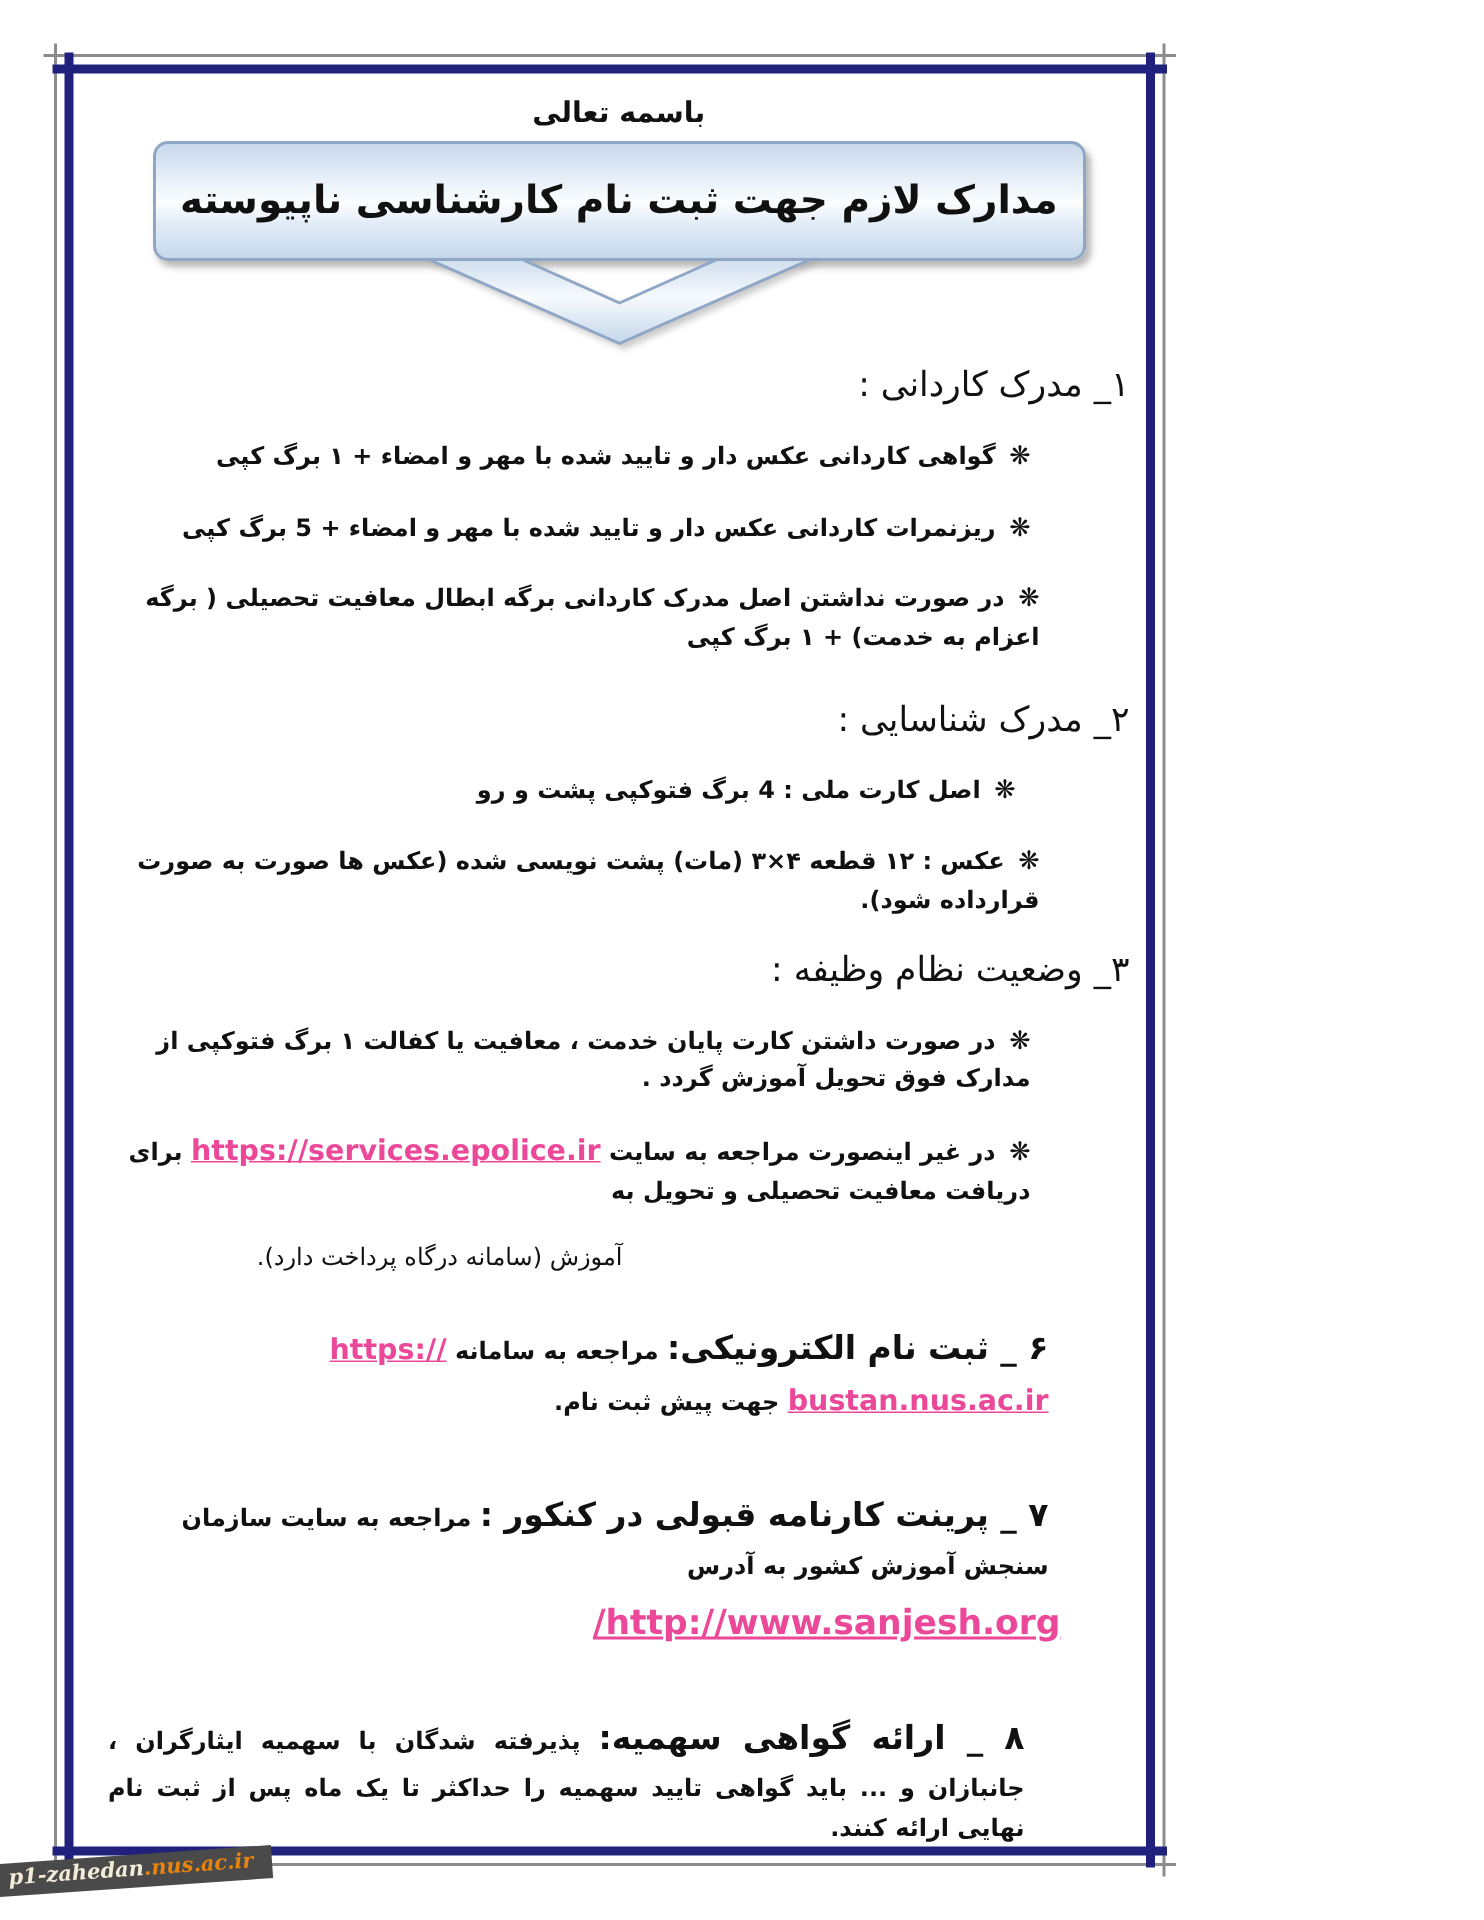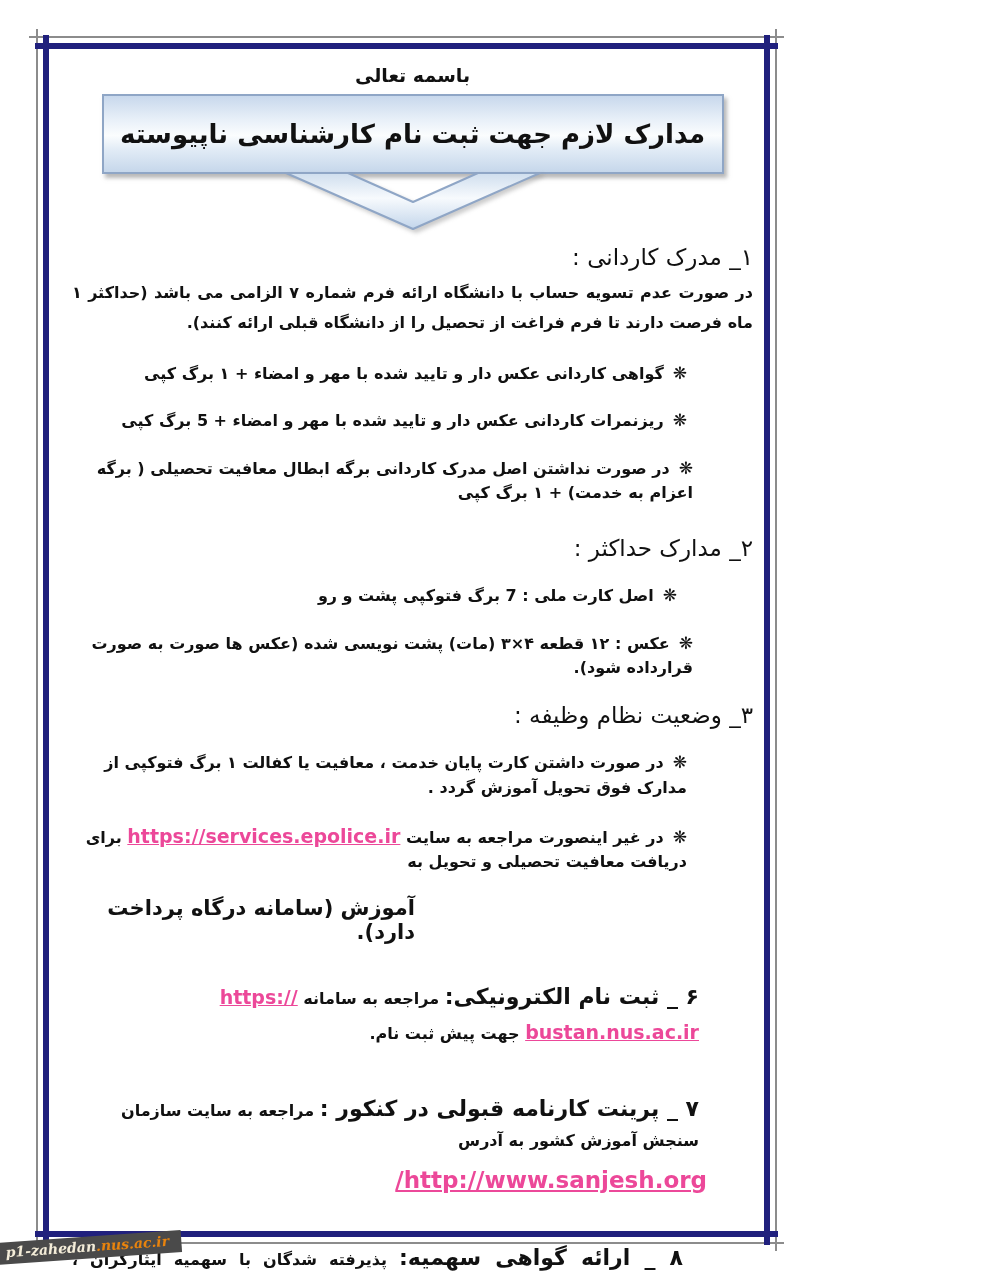--- a/index.html
+++ b/index.html
@@ -15,34 +15,34 @@
   .bl{position:absolute;background:#20207d;}
   .bl.top{left:35px;right:35px;top:43px;height:6px;}
   .bl.bottom{left:35px;right:35px;top:1231px;height:6px;}
   .bl.left{top:35px;bottom:35px;left:43px;width:6px;}
   .bl.right{top:35px;bottom:35px;right:43px;width:6px;}
 
   
   .content{position:absolute;left:72px;right:60px;top:64px;direction:rtl;text-align:right;}
   .bismillah{text-align:center;font-size:19px;font-weight:bold;margin:0 0 8px 0;}
 
-  .banner{width:618px;margin:0 auto;border:2px solid #8fa6c6;border-radius:0;height:76px;
+  .banner{width:618px;margin:0 auto;border:2px solid #8fa6c6;border-radius:10px;height:76px;
           display:flex;align-items:center;justify-content:center;
           background:linear-gradient(180deg,#c8d8ec 0%,#e7eff8 30%,#fbfdfe 52%,#e2ecf6 70%,#c6d7eb 100%);
           box-shadow:3px 4px 4px rgba(125,125,125,.55);
           font-size:26px;font-weight:bold;}
   .arrow-svg{display:block;margin:-2px auto 0 auto;filter:drop-shadow(3px 3px 2px rgba(125,125,125,.4));}
 
   .sec-h{font-size:23px;font-weight:normal;margin:0;}
   .h1m{margin-top:10px;} .h2m{margin-top:30px;} .h3m{margin-top:14px;}
   .para{font-size:16px;font-weight:bold;line-height:1.9;text-align:justify;margin:8px 0 6px 0;}
   .bullet{font-size:16px;font-weight:bold;line-height:1.5;margin:22px 0;}
   .b1{padding-right:66px;} .b2{padding-right:76px;} .b3{padding-right:60px;}
   .bmark{display:inline-block;margin-left:9px;font-size:17px;}
-  .bullet-cont{font-size:21px;font-weight:bold;margin:14px 0 10px 0;padding-right:338px;}
+  .bullet-cont{font-size:16px;font-weight:normal;margin:14px 0 10px 0;padding-right:338px;}
 
   .runline{font-size:16px;font-weight:bold;line-height:1.7;}
   .runline .rh{font-size:22px;font-weight:bold;}
   .s6{margin-top:34px;padding-right:54px;}
   .s7{margin-top:42px;padding-right:54px;}
   .url-line{margin-top:12px;padding-right:46px;text-align:right;}
   .s8{margin-top:46px;padding-right:70px;text-align:justify;}
 
   .lnk{color:#ec4899;font-weight:bold;text-decoration:underline;cursor:pointer;}
   .lnk-sm{font-size:19px;}
@@ -80,34 +80,33 @@
         <linearGradient id="ag" x1="0" y1="0" x2="0" y2="1">
           <stop offset="0" stop-color="#cfdeee"></stop>
           <stop offset="0.45" stop-color="#f7fafd"></stop>
           <stop offset="1" stop-color="#c3d6eb"></stop>
         </linearGradient>
       </defs>
       <path d="M2,1 L129,57 L256,1 L194,1 L129,30 L64,1 Z" fill="url(#ag)" stroke="#8fa6c6" stroke-width="2" stroke-linejoin="round"></path>
     </svg>
 
     <div class="sec-h h1m">۱_ مدرک کاردانی :</div>
-    <div class="para">در صورت عدم تسویه حساب با دانشگاه ارائه فرم شماره ۷ الزامی می باشد (حداکثر ۱ ماه فرصت دارند تا فرم فراغت از تحصیل را از دانشگاه قبلی ارائه کنند).</div>
     <div class="bullet b1">
       <span class="bmark">❋</span><span>گواهی کاردانی عکس دار و تایید شده با مهر و امضاء + ۱ برگ کپی</span>
     </div>
     <div class="bullet b1">
       <span class="bmark">❋</span><span>ریزنمرات کاردانی عکس دار و تایید شده با مهر و امضاء + 5 برگ کپی</span>
     </div>
     <div class="bullet b3">
       <span class="bmark">❋</span><span>در صورت نداشتن اصل مدرک کاردانی برگه ابطال معافیت تحصیلی ( برگه اعزام به خدمت) + ۱ برگ کپی</span>
     </div>
 
-    <div class="sec-h h2m">۲_ مدارک حداکثر :</div>
+    <div class="sec-h h2m">۲_ مدرک شناسایی :</div>
     <div class="bullet b2">
-      <span class="bmark">❋</span><span>اصل کارت ملی : 7 برگ فتوکپی پشت و رو</span>
+      <span class="bmark">❋</span><span>اصل کارت ملی : 4 برگ فتوکپی پشت و رو</span>
     </div>
     <div class="bullet b3">
       <span class="bmark">❋</span><span>عکس : ۱۲ قطعه ۴×۳ (مات) پشت نویسی شده (عکس ها صورت به صورت قرارداده شود).</span>
     </div>
 
     <div class="sec-h h3m">۳_ وضعیت نظام وظیفه :</div>
     <div class="bullet b1">
       <span class="bmark">❋</span><span>در صورت داشتن کارت پایان خدمت ، معافیت یا کفالت ۱ برگ فتوکپی از مدارک فوق تحویل آموزش گردد .</span>
     </div>
     <div class="bullet b1">

